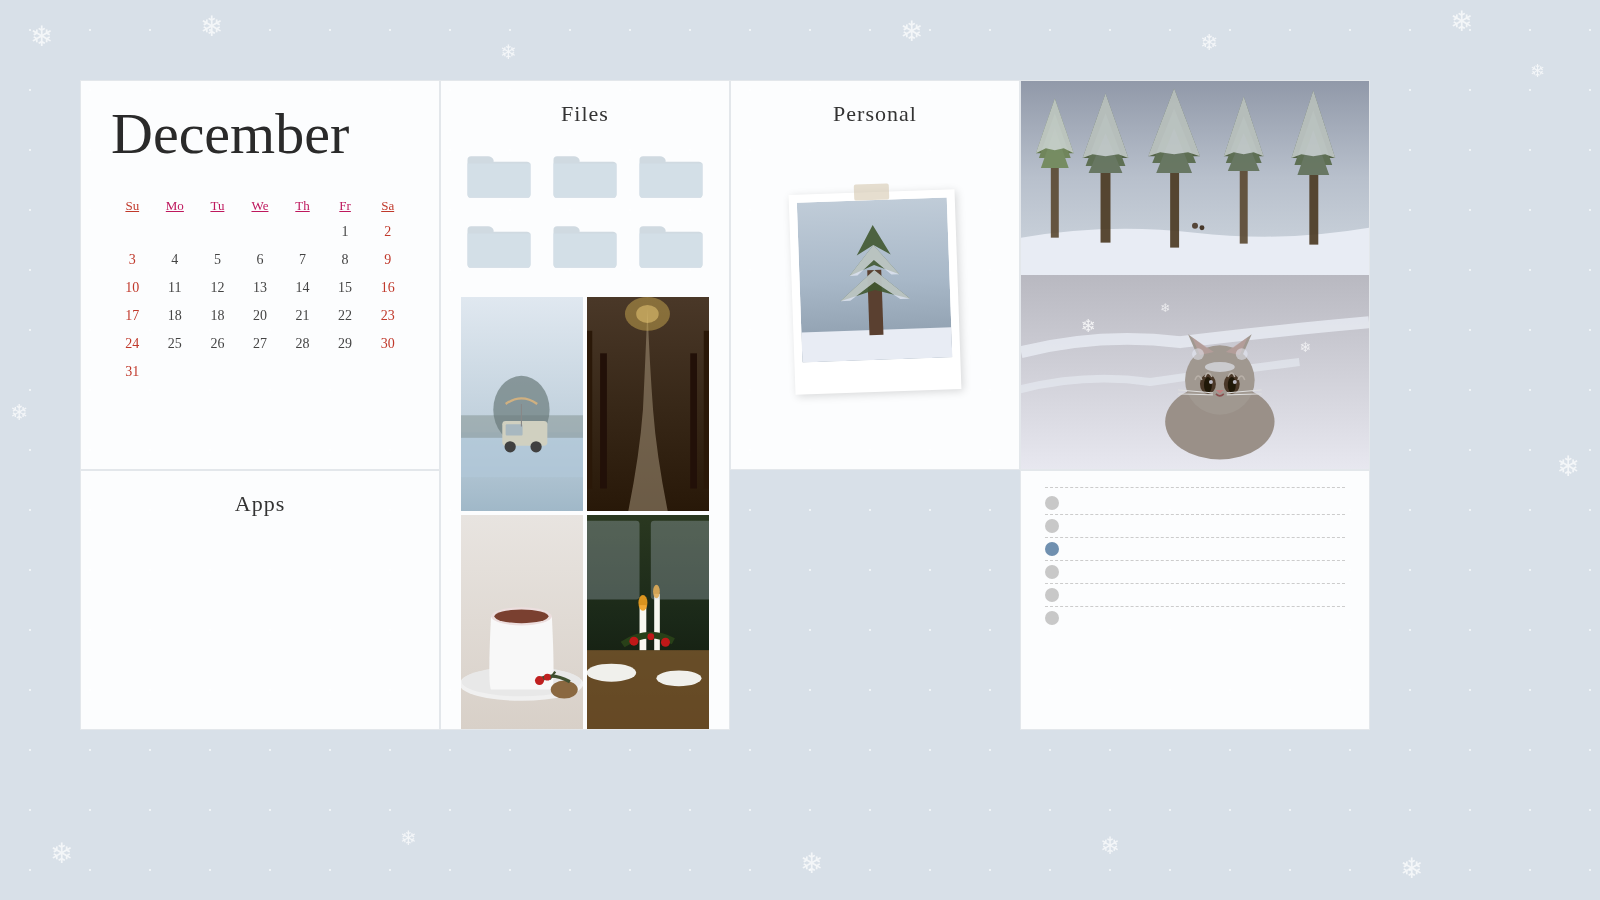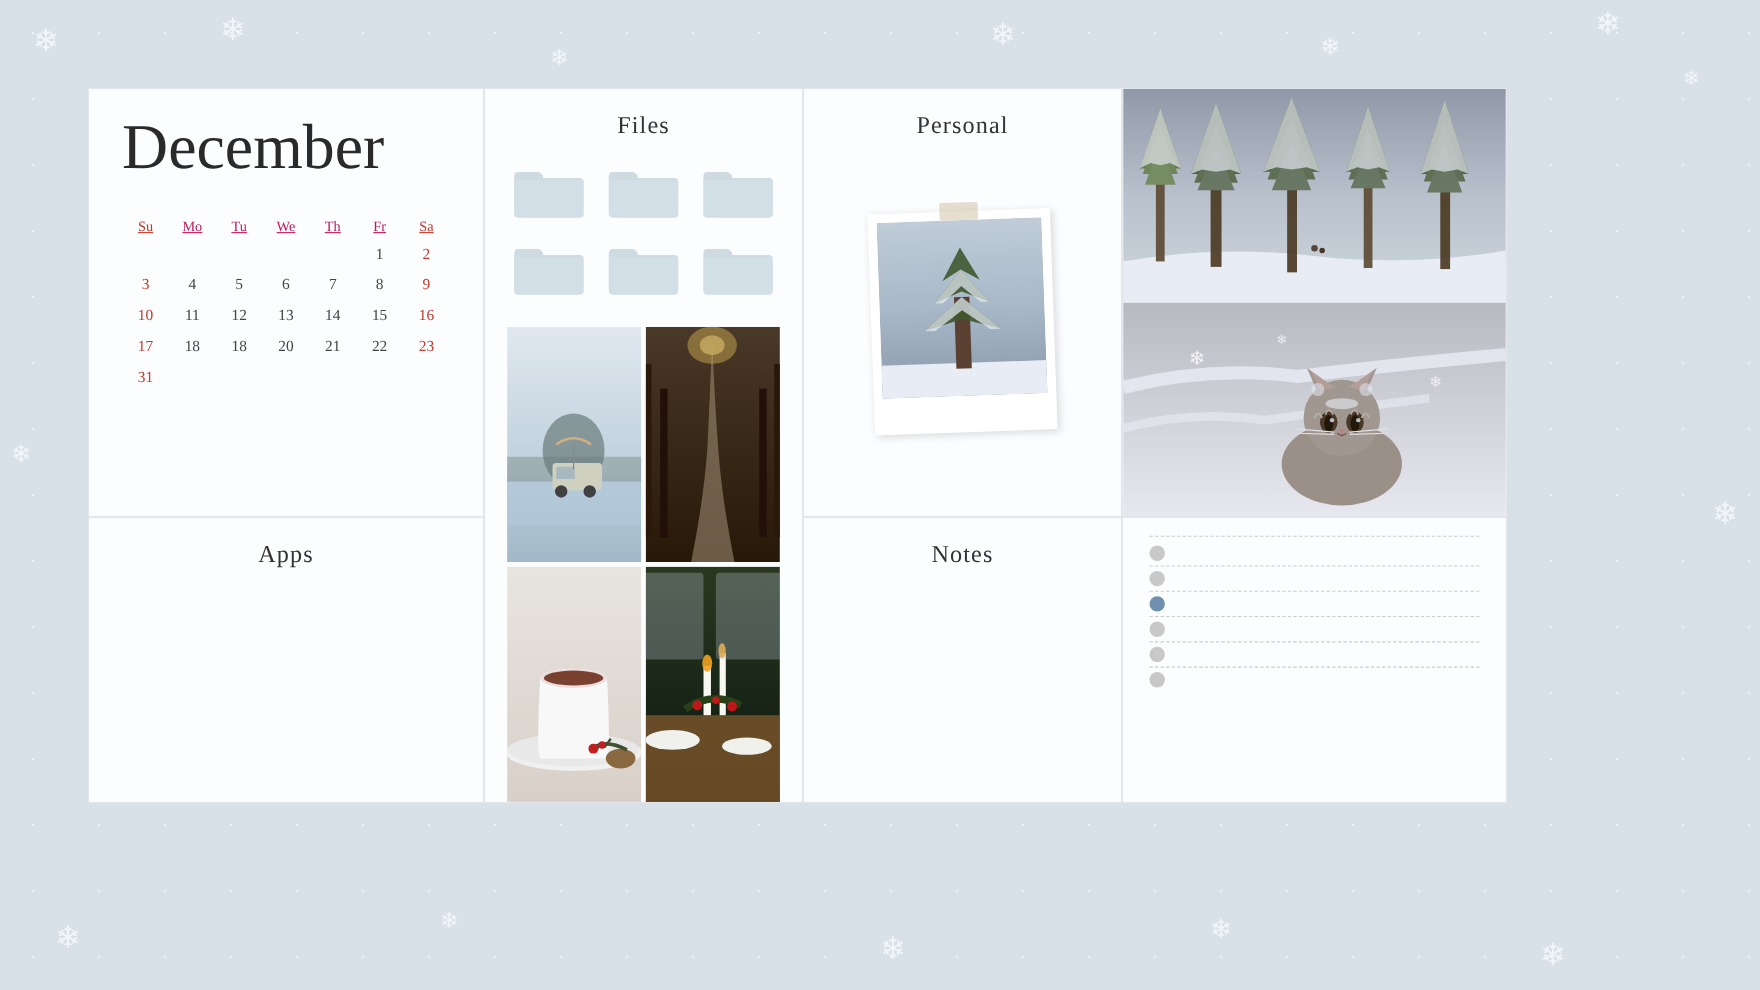--- a/index.html
+++ b/index.html
@@ -277,20 +277,29 @@
           <td class="saturday">16</td>
         </tr>
         <tr>
           <td class="sunday">17</td>
           <td>18</td>
           <td>18</td>
           <td>20</td>
           <td>21</td>
           <td>22</td>
           <td class="saturday">23</td>
+        </tr>
+        <tr>
+          <td class="sunday">24</td>
+          <td>25</td>
+          <td>26</td>
+          <td>27</td>
+          <td>28</td>
+          <td>29</td>
+          <td class="saturday">30</td>
         </tr>
         <tr>
           <td class="sunday">31</td>
           <td></td>
           <td></td>
           <td></td>
           <td></td>
           <td></td>
           <td class="saturday"></td>
         </tr>
@@ -600,23 +609,20 @@
         <text x="280" y="80" font-size="14" fill="white" opacity="0.7">❄</text>
         <text x="140" y="40" font-size="12" fill="white" opacity="0.7">❄</text>
       </svg>
     </div>
   </div>
 
   <div class="widget apps-widget">
     <div class="widget-title">Apps</div>
   </div>
 
-  <div class="widget notes-widget" style="display:flex;flex-direction:column;align-items:center;padding-top:20px;">
-    <div class="widget-title">Notes</div>
-  </div>
 
   <div class="widget todo-widget">
 
     <div style="border-top:1px dashed #ccc;margin-bottom:8px;"></div>
 
     <div class="todo-item">
       <div class="todo-bullet"></div>
       <div class="todo-line"></div>
     </div>
     <div class="todo-item">

